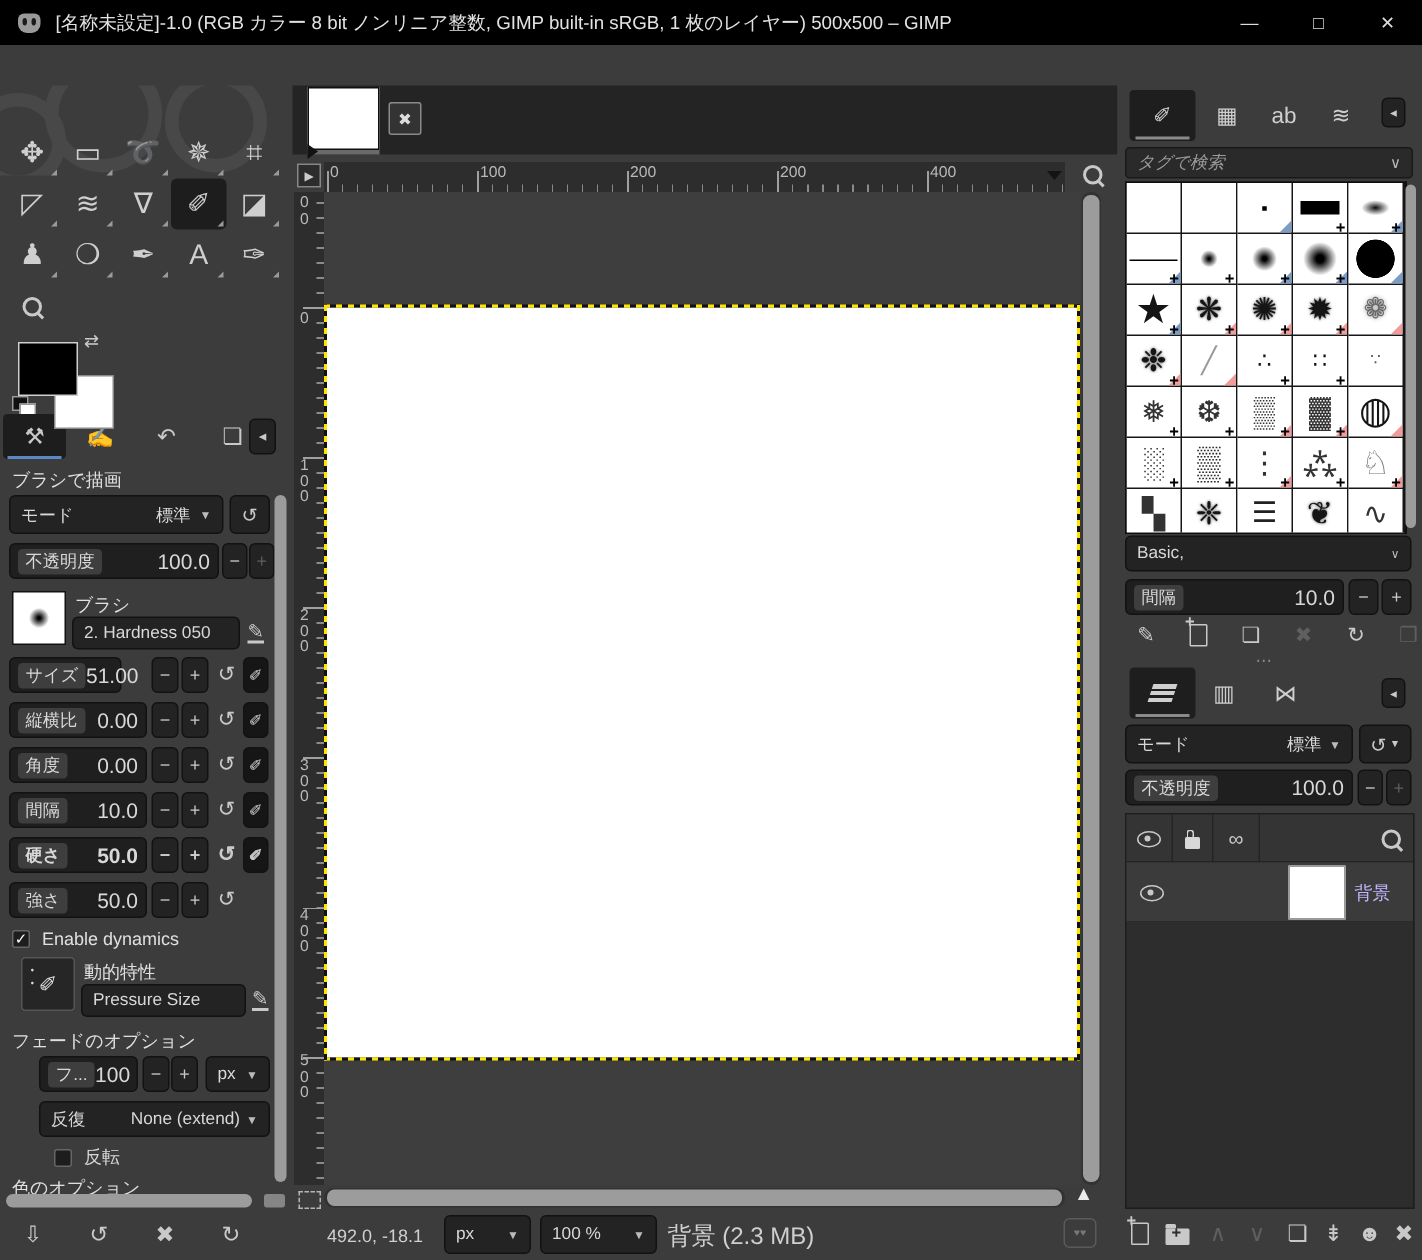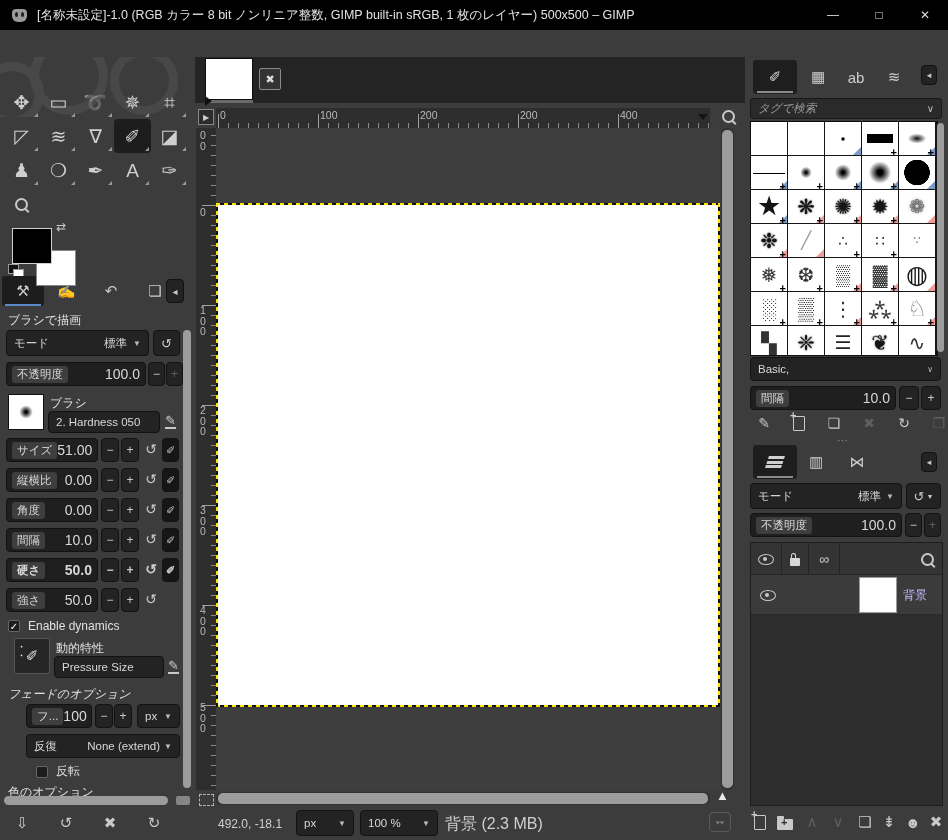--- a/index.html
+++ b/index.html
@@ -303,21 +303,21 @@
 
     <div class="brush-thumb"></div>
     <div class="abs" style="left:50px;top:338px;font-size:12px;color:#e0e0e0;">ブラシ</div>
     <div class="combo abs" style="left:48px;top:354px;width:112px;height:22px;">
       <span>2. Hardness 050</span>
     </div>
     <div class="abs edit-icon" style="left:165px;top:357px;">✎</div>
 
     <div id="option-sliders">
         <div style="position:absolute;left:0;top:381px;width:195px;height:24px;">
-          <div class="scale" style="position:absolute;left:6px;top:0;width:92px;height:24px;">
+          <div class="scale" style="position:absolute;left:6px;top:0;width:75px;height:24px;">
             <span class="pill">サイズ</span>
             <span class="val">51.00</span>
           </div>
           <div class="btn" style="position:absolute;left:101px;top:0;width:18px;height:24px;">−</div>
           <div class="btn" style="position:absolute;left:121px;top:0;width:18px;height:24px;">+</div>
           <div style="position:absolute;left:142px;top:3px;width:18px;height:18px;color:#c9c9c9;font-size:14px;text-align:center;">↺</div>
           <div class="btn" style="position:absolute;left:162px;top:0;width:17px;height:24px;background:#161616;font-size:11px;">✐</div>
         </div>
         <div style="position:absolute;left:0;top:411px;width:195px;height:24px;">
           <div class="scale" style="position:absolute;left:6px;top:0;width:92px;height:24px;">
@@ -374,21 +374,21 @@
       <span class="cb" id="dyn-cb">✓</span>
       <span style="color:#e0e0e0;">Enable dynamics</span>
     </div>
     <div class="dyn-thumb">✐</div>
     <div class="abs" style="left:56px;top:583px;font-size:12px;color:#e0e0e0;">動的特性</div>
     <div class="combo abs" style="left:54px;top:599px;width:110px;height:22px;">
       <span>Pressure Size</span>
     </div>
     <div class="abs edit-icon" style="left:168px;top:602px;">✎</div>
 
-    <div class="abs" style="left:8px;top:629px;font-size:12px;color:#e0e0e0;font-style:italic;">フェードのオプション</div>
+    <div class="abs" style="left:8px;top:629px;font-size:12px;color:#e0e0e0;">フェードのオプション</div>
     <div class="scale abs" style="left:26px;top:647px;width:66px;height:24px;">
       <span class="pill">フ...</span>
       <span class="val">100</span>
     </div>
     <div class="btn abs" style="left:95px;top:647px;width:18px;height:24px;">−</div>
     <div class="btn abs" style="left:114px;top:647px;width:18px;height:24px;">+</div>
     <div class="combo abs" style="left:137px;top:647px;width:43px;height:24px;">
       <span>px</span>
       <span class="car">▼</span>
     </div>

